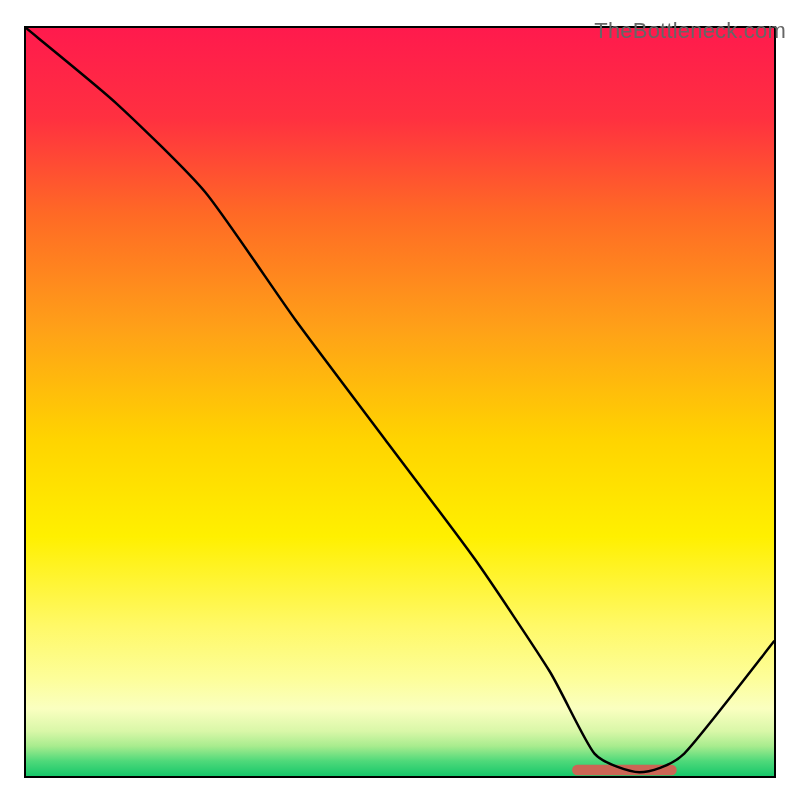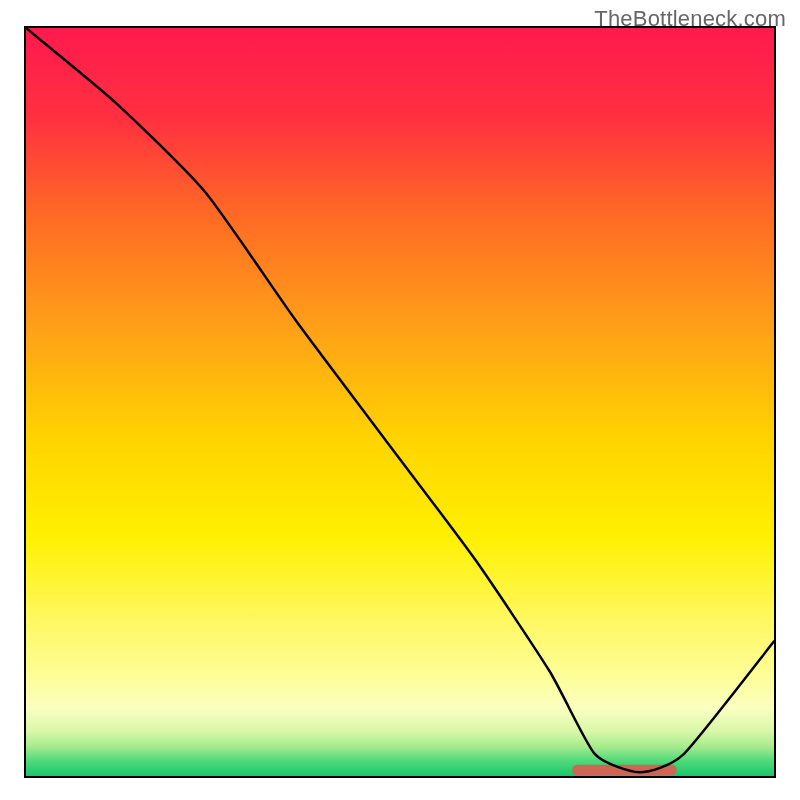--- a/index.html
+++ b/index.html
@@ -11,21 +11,21 @@
     background: #ffffff;
     font-family: Arial, Helvetica, sans-serif;
   }
   .container {
     position: relative;
     width: 800px;
     height: 800px;
   }
   .watermark {
     position: absolute;
-    top: 6px;
+    top: 18px;
     right: 14px;
     font-size: 22px;
     color: #666666;
     font-weight: 500;
     letter-spacing: 0.2px;
     z-index: 20;
   }
   .plot-wrap {
     position: absolute;
     left: 24px;

